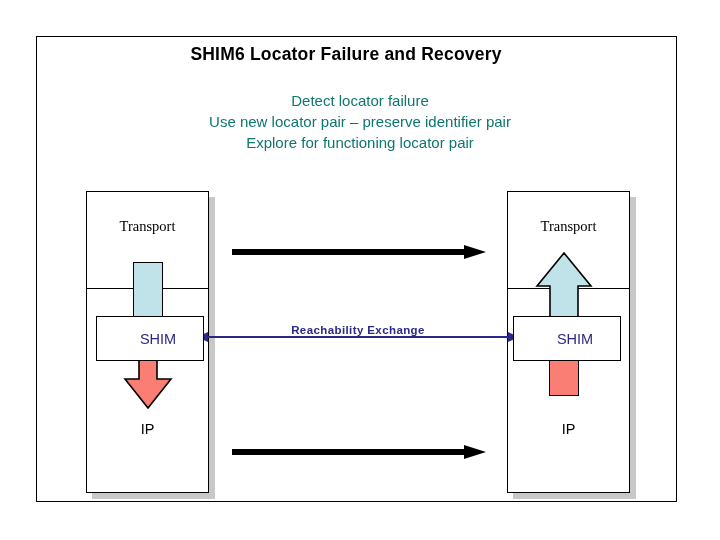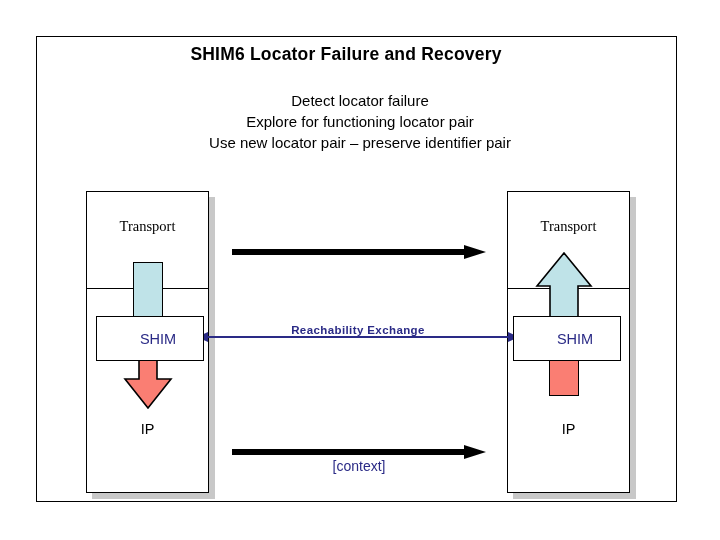--- a/index.html
+++ b/index.html
@@ -47,21 +47,21 @@
     letter-spacing: .2px;
   }
   .subtitle {
     position: absolute;
     left: 0;
     top: 90px;
     width: 720px;
     text-align: center;
     font-size: 15px;
     line-height: 21px;
-    color: #000000;
+    color: #0f766e;
   }
   .subtitle div { white-space: nowrap; }
 
   
   .stack {
     position: absolute;
     top: 191px;
     width: 123px;
     height: 302px;
     border: 1.5px solid #000000;
@@ -200,22 +200,22 @@
 <body>
 
 <div id="slide">
 
   <div id="slide-frame"></div>
 
   <div class="title">SHIM6 Locator Failure and Recovery</div>
 
   <div class="subtitle">
     <div>Detect locator failure</div>
+    <div>Use new locator pair – preserve identifier pair</div>
     <div>Explore for functioning locator pair</div>
-    <div>Use new locator pair – preserve identifier pair</div>
   </div>
 
   <div class="stack" id="stack-left">
     <div class="stack-divider"></div>
   </div>
 
   <div class="layer-label label-transport" style="left:86px; width:123px;">Transport</div>
 
   <div class="vbar cyan-bar-left"></div>
 
@@ -260,15 +260,14 @@
     <polygon points="12,2 12,12 1,7" fill="#2a2a86"></polygon>
     <polygon points="312,2 312,12 323,7" fill="#2a2a86"></polygon>
   </svg>
 
 
   <svg class="harrow locators-arrow" viewBox="0 0 254 16">
     <rect x="0" y="5" width="234" height="6" fill="#000000"></rect>
     <polygon points="232,1 254,8 232,15" fill="#000000"></polygon>
   </svg>
 
-  <div id="label-context">[context]</div>
 
 </div>
 
 </body></html>

